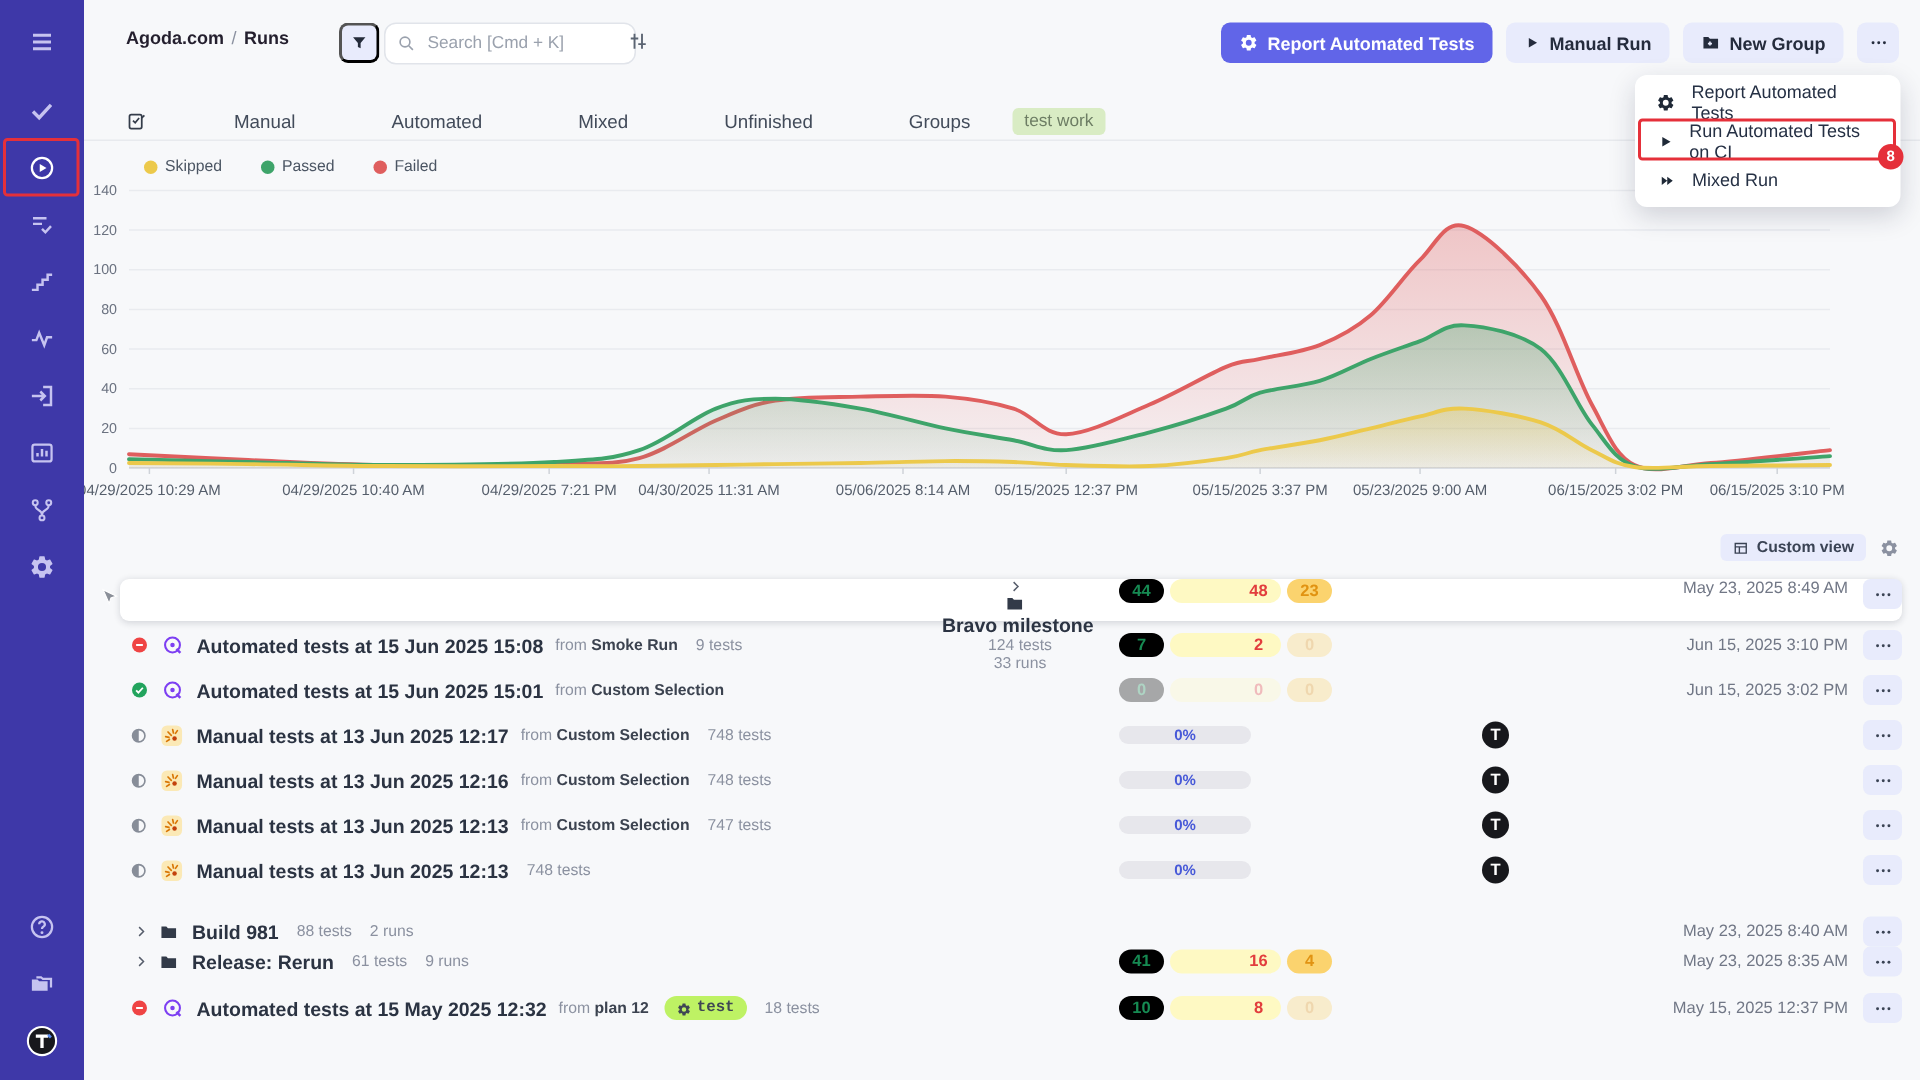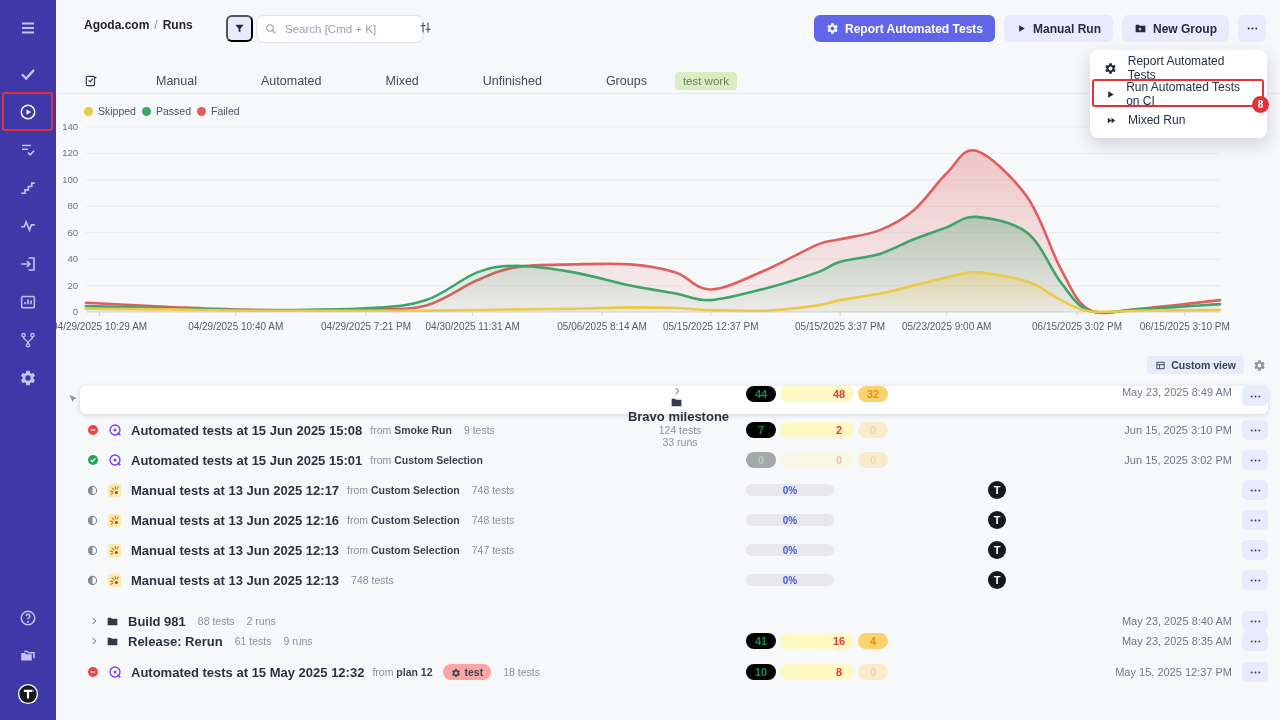--- a/index.html
+++ b/index.html
@@ -33,40 +33,40 @@
   .menu-item .mi{width:14px;display:flex;justify-content:center;color:#1f2937;}
   .menu-annot{position:absolute;left:1092px;top:79px;width:168px;height:24px;border:2.5px solid #e5303a;border-radius:3px;z-index:55;pointer-events:none;}
   .menu-badge{position:absolute;left:1252px;top:96px;width:17px;height:17px;border-radius:50%;background:#e5303a;
               color:#fff;font-size:10px;font-weight:bold;display:flex;align-items:center;justify-content:center;z-index:56;}
   
   .tabsrow{position:absolute;left:56px;top:68px;right:0;height:25px;display:flex;align-items:center;gap:28px;padding-left:28px;z-index:4;}
   .tab{font-size:12.5px;color:#424b5a;cursor:pointer;margin-left:36px;}
   .tag-pill{background:#d9ecc4;color:#6d7d64;font-size:11.5px;border-radius:4px;padding:3px 8px;}
   .hdiv{position:absolute;left:56px;right:0;top:93px;height:1px;background:#e8eaee;}
   
-  .legend{position:absolute;left:84px;top:105px;display:flex;gap:6px;align-items:flex-end;z-index:3;}
+  .legend{position:absolute;left:96px;top:105px;display:flex;gap:26px;align-items:flex-end;z-index:3;}
   .legend .li{display:flex;align-items:center;gap:5px;font-size:10.5px;color:#4b5563;}
   .legend .dot{width:9px;height:9px;border-radius:50%;}
   #chart-svg{position:absolute;left:56px;top:98px;z-index:1;}
   
   .table-toolbar{position:absolute;right:14px;top:356px;display:flex;align-items:center;gap:9px;z-index:5;}
   .cv-btn{height:18px;background:#e8ebfc;border:none;border-radius:4px;display:flex;align-items:center;gap:5px;
           padding:0 8px;font-size:10.5px;color:#3a4354;font-weight:bold;cursor:pointer;font-family:"Liberation Sans",sans-serif;}
   .rows{position:absolute;left:0;top:385px;width:1280px;z-index:2;}
   .row{position:absolute;left:80px;right:12px;height:28px;display:flex;align-items:center;}
   .row.pinned{background:#fff;border-radius:6px;box-shadow:0 1px 5px rgba(25,30,50,.16);flex-direction:column;}
   .row .cursor{position:absolute;left:-14px;top:6px;}
   .chev{width:16px;display:flex;justify-content:center;color:#565d6b;margin-left:6px;}
   .ricon{display:flex;align-items:center;justify-content:center;}
   .rtitle{font-size:13px;font-weight:bold;color:#2b3342;margin-left:9px;white-space:nowrap;}
   .rmeta{font-size:10.5px;color:#8b91a0;margin-left:12px;white-space:nowrap;}
   .rfrom{font-size:10.5px;color:#8b91a0;margin-left:8px;white-space:nowrap;}
   .rfrom b{color:#3c4350;}
-  .rtag{display:flex;align-items:flex-end;gap:4px;background:#fca5a5;border-radius:9px;padding:2px 8px;margin-left:10px;
-        font-size:10.5px;font-weight:bold;color:#3f4754;}
+  .rtag{display:flex;align-items:flex-end;gap:4px;background:#bef264;border-radius:9px;padding:2px 8px;margin-left:10px;
+        font-size:10.5px;font-weight:bold;color:#3f4754;font-family:Liberation Mono, monospace;}
   .badges{position:absolute;left:666px;display:flex;gap:4px;}
   .badge{width:30px;height:16px;border-radius:8px;font-size:11px;font-weight:bold;display:flex;align-items:center;justify-content:center;}
   .badge.passed{background:#000000;color:#168a52;}
   .badge.failed{background:#fef9c3;color:#e23d3d;padding-left:44px;}
   .badge.skipped{background:#fbd36e;color:#e19312;}
   .badge.faded{opacity:.32;}
   .progress{position:absolute;left:666px;width:88px;height:12px;border-radius:6px;background:#e7e7ec;
             display:flex;align-items:center;justify-content:center;font-size:10px;font-weight:bold;color:#4759d8;}
   .avatar{position:absolute;left:908px;width:18px;height:18px;border-radius:50%;background:#17181c;color:#fff;
           font-size:11px;font-weight:bold;display:flex;align-items:center;justify-content:center;}
@@ -368,21 +368,21 @@
           <svg width="13" height="13" viewBox="0 0 24 24" fill="none">
             <path d="M3 5h6l2 2h10v12H3z" fill="currentColor"></path>
           </svg>
         </span>
         <span class="rtitle">Bravo milestone</span>
         <span class="rmeta">124 tests</span>
         <span class="rmeta">33 runs</span>
         <span class="badges">
           <span class="badge passed">44</span>
           <span class="badge failed">48</span>
-          <span class="badge skipped">32</span>
+          <span class="badge skipped">23</span>
         </span>
         <span class="rdate">May 23, 2025 8:49 AM</span>
         <button class="rmore">
           <svg width="13" height="13" viewBox="0 0 24 24" fill="none">
             <circle cx="5" cy="12" r="1.8" fill="#3a4354"></circle>
             <circle cx="12" cy="12" r="1.8" fill="#3a4354"></circle>
             <circle cx="19" cy="12" r="1.8" fill="#3a4354"></circle>
           </svg>
         </button>
       </div>

